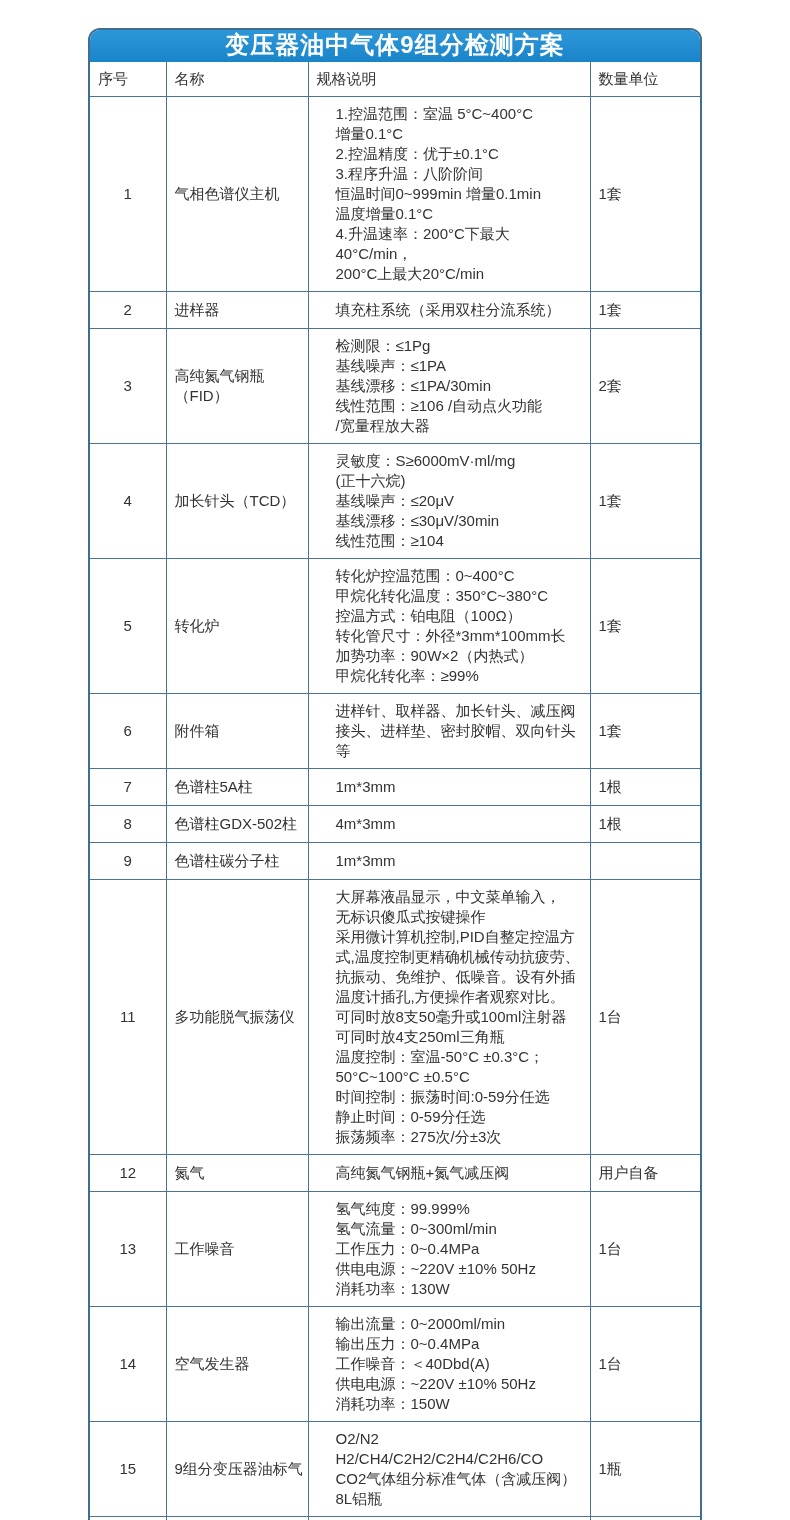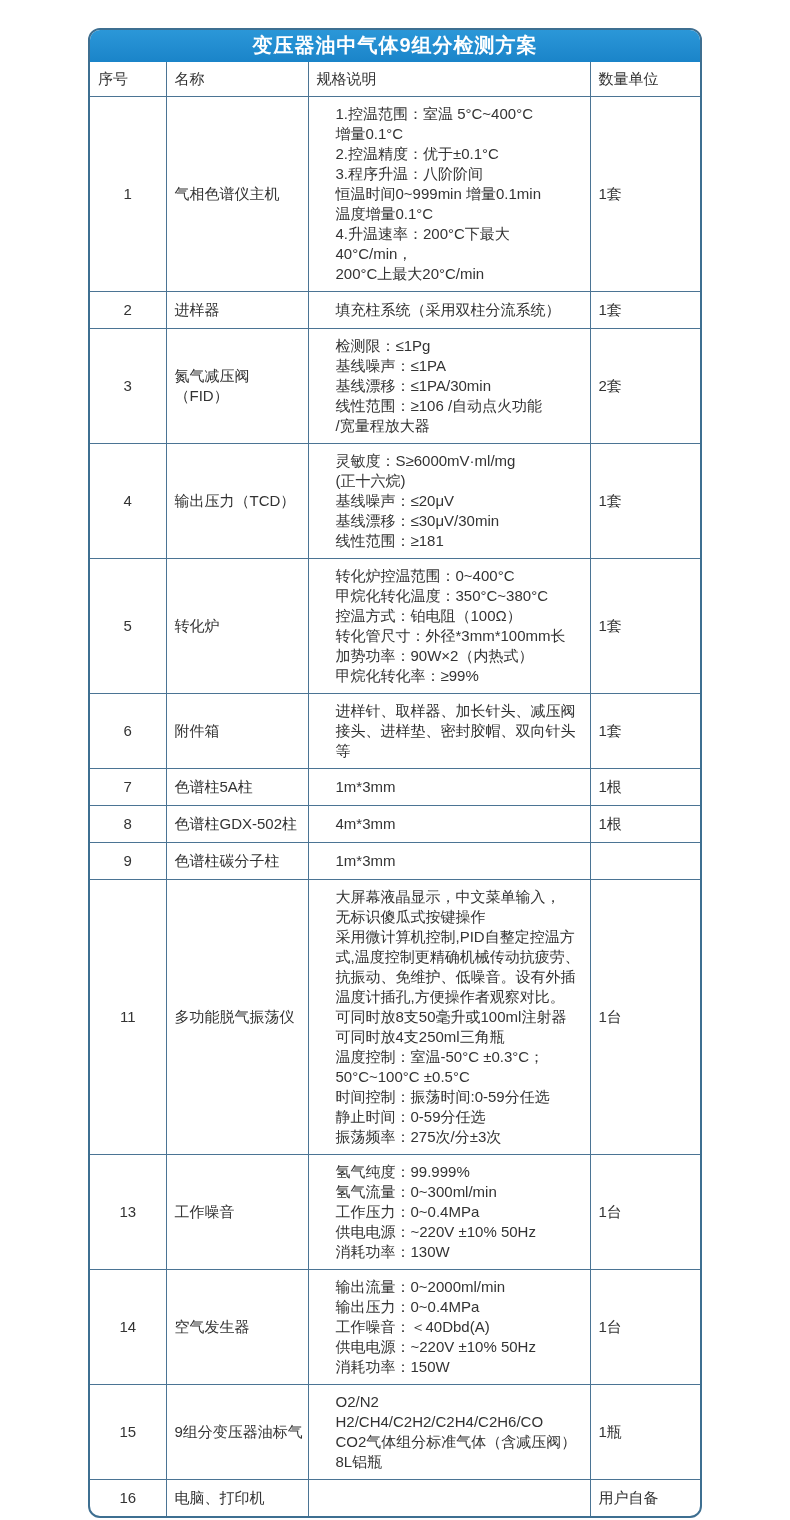--- a/index.html
+++ b/index.html
@@ -18,21 +18,21 @@
   }
   .card {
     border: 2px solid #3e6f91;
     border-radius: 12px;
     overflow: hidden;
     background: #ffffff;
   }
   .title-bar {
     background: linear-gradient(180deg, #2b97d8 0%, #1a84c9 100%);
     color: #ffffff;
-    font-size: 20px;
+    font-size: 24px;
     font-weight: bold;
     text-align: center;
     padding: 4px 0 6px 0;
     letter-spacing: 1px;
     line-height: 22px;
   }
   table.spec-table {
     width: 100%;
     border-collapse: collapse;
     table-layout: fixed;
@@ -104,36 +104,36 @@
     <td class="col-qty">1套</td>
   </tr>
           <tr class="single">
     <td class="col-no">2</td>
     <td class="col-name">进样器</td>
     <td class="col-spec">填充柱系统（采用双柱分流系统）</td>
     <td class="col-qty">1套</td>
   </tr>
           <tr>
     <td class="col-no">3</td>
-    <td class="col-name">氮气减压阀（FID）</td>
+    <td class="col-name">高纯氮气钢瓶（FID）</td>
     <td class="col-spec">检测限：≤1Pg
 基线噪声：≤1PA
 基线漂移：≤1PA/30min
 线性范围：≥106 /自动点火功能
 /宽量程放大器</td>
     <td class="col-qty">2套</td>
   </tr>
           <tr>
     <td class="col-no">4</td>
-    <td class="col-name">输出压力（TCD）</td>
+    <td class="col-name">加长针头（TCD）</td>
     <td class="col-spec">灵敏度：S≥6000mV·ml/mg
 (正十六烷)
 基线噪声：≤20μV
 基线漂移：≤30μV/30min
-线性范围：≥181</td>
+线性范围：≥104</td>
     <td class="col-qty">1套</td>
   </tr>
           <tr>
     <td class="col-no">5</td>
     <td class="col-name">转化炉</td>
     <td class="col-spec">转化炉控温范围：0~400°C
 甲烷化转化温度：350°C~380°C
 控温方式：铂电阻（100Ω）
 转化管尺寸：外径*3mm*100mm长
 加势功率：90W×2（内热式）
@@ -175,20 +175,26 @@
 温度计插孔,方便操作者观察对比。
 可同时放8支50毫升或100ml注射器
 可同时放4支250ml三角瓶
 温度控制：室温-50°C ±0.3°C；
  50°C~100°C ±0.5°C
 时间控制：振荡时间:0-59分任选
 静止时间：0-59分任选
 振荡频率：275次/分±3次</td>
     <td class="col-qty">1台</td>
   </tr>
+          <tr class="single">
+    <td class="col-no">12</td>
+    <td class="col-name">氮气</td>
+    <td class="col-spec">高纯氮气钢瓶+氮气减压阀</td>
+    <td class="col-qty">用户自备</td>
+  </tr>
           <tr>
     <td class="col-no">13</td>
     <td class="col-name">工作噪音</td>
     <td class="col-spec">氢气纯度：99.999%
 氢气流量：0~300ml/min
 工作压力：0~0.4MPa
 供电电源：~220V ±10% 50Hz
 消耗功率：130W</td>
     <td class="col-qty">1台</td>
   </tr>

